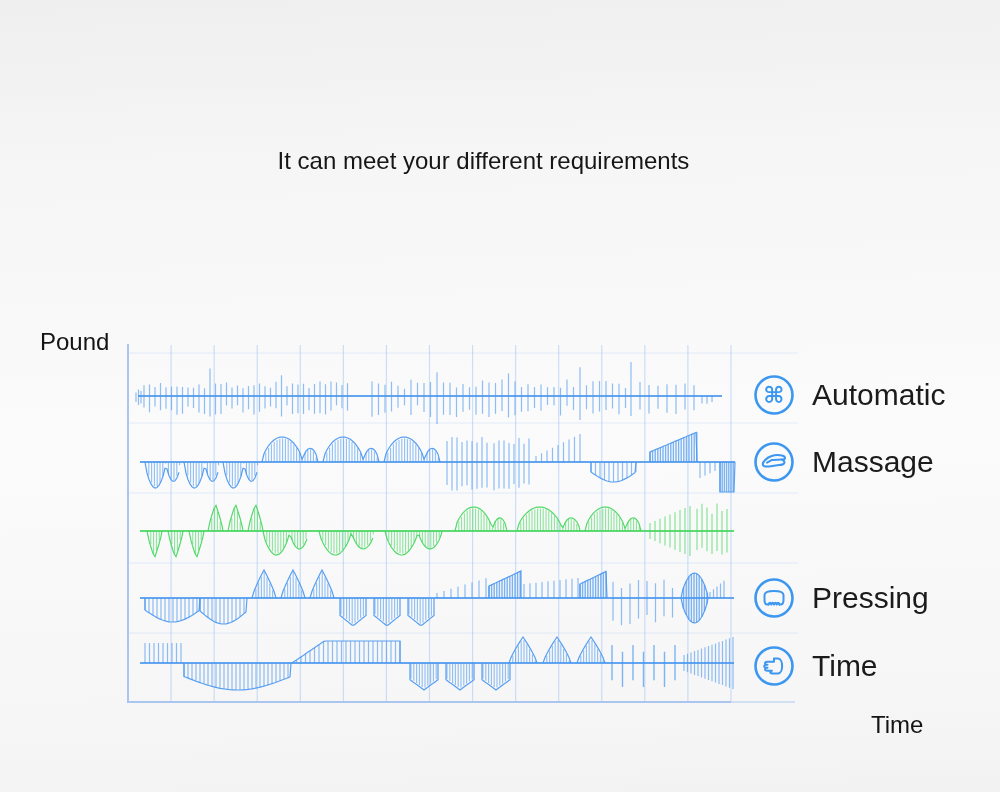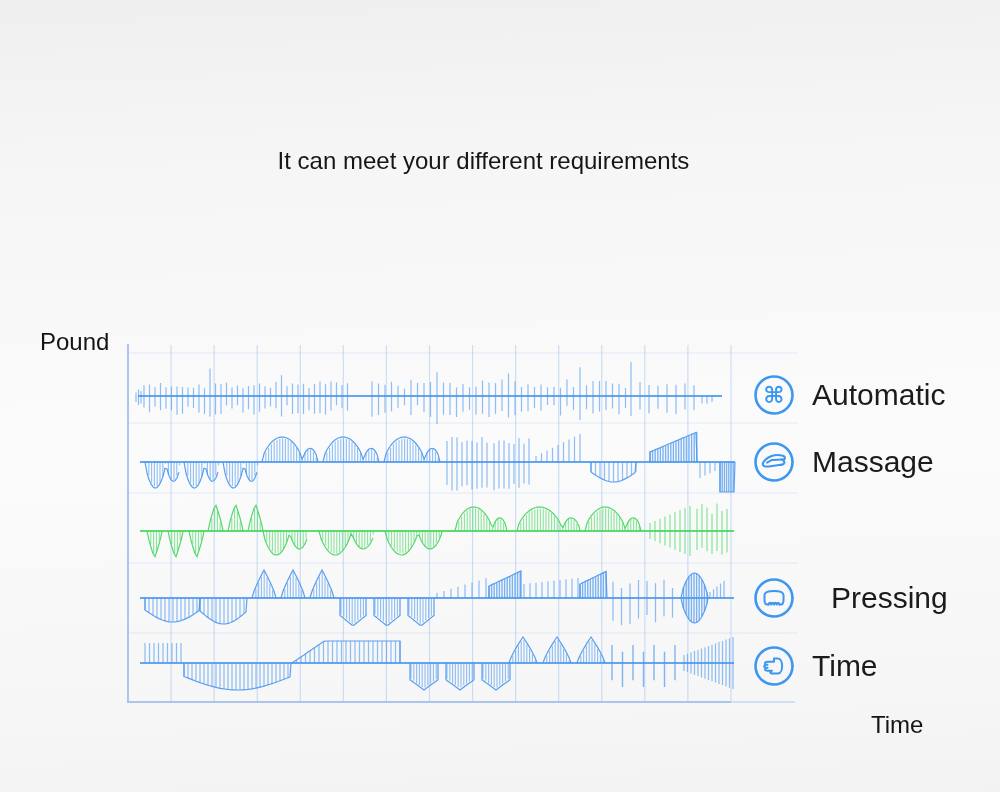--- a/index.html
+++ b/index.html
@@ -185,21 +185,21 @@
       </div>
       <div class="legend-row" style="left: 0px; top: 440px;">
         <svg width="44" height="44" viewBox="-22 -22 44 44">
           <circle cx="0" cy="0" r="18.5" fill="none" stroke="#3b97f0" stroke-width="2.6"></circle>
           <path d="M-11 1 C-8 -5 1 -8.5 8 -6.5 C12 -5.5 12 -2.5 8 -2.5 L-1 -2" fill="none" stroke="#3b97f0" stroke-width="2" stroke-linecap="round" stroke-linejoin="round"></path>
           <path d="M8 -2.5 C12 -0.5 11 3 5 3 L-5 4.5 C-10 5 -12 3.5 -11 1" fill="none" stroke="#3b97f0" stroke-width="2" stroke-linecap="round" stroke-linejoin="round"></path>
           <path d="M-2 -2.2 L-7 0.6" fill="none" stroke="#3b97f0" stroke-width="2" stroke-linecap="round" stroke-linejoin="round"></path>
         </svg>
         <span class="legend-label">Massage</span>
       </div>
-      <div class="legend-row" style="left: 0px; top: 576px; gap: 19px;">
+      <div class="legend-row" style="left: 0px; top: 576px;">
         <svg width="44" height="44" viewBox="-22 -22 44 44">
           <circle cx="0" cy="0" r="18.5" fill="none" stroke="#3b97f0" stroke-width="2.6"></circle>
           <path d="M-5.5 6.5 L-6.5 6.5 C-9 6.5 -9.5 4.5 -9.5 2 L-9.5 -3 C-9.5 -8.5 9.5 -8.5 9.5 -3 L9.5 2 C9.5 4.5 9 6.5 6.5 6.5 L5.5 6.5" fill="none" stroke="#3b97f0" stroke-width="2" stroke-linecap="round" stroke-linejoin="round"></path>
           <path d="M-5.5 6.5 Q-4.1 3.2 -2.7 6.5 Q-1.35 3.2 0 6.5 Q1.35 3.2 2.7 6.5 Q4.1 3.2 5.5 6.5" fill="none" stroke="#3b97f0" stroke-width="2" stroke-linecap="round" stroke-linejoin="round"></path>
         </svg>
         <span class="legend-label">Pressing</span>
       </div>
       <div class="legend-row" style="left: 0px; top: 644px;">
         <svg width="44" height="44" viewBox="-22 -22 44 44">
           <circle cx="0" cy="0" r="18.5" fill="none" stroke="#3b97f0" stroke-width="2.6"></circle>

